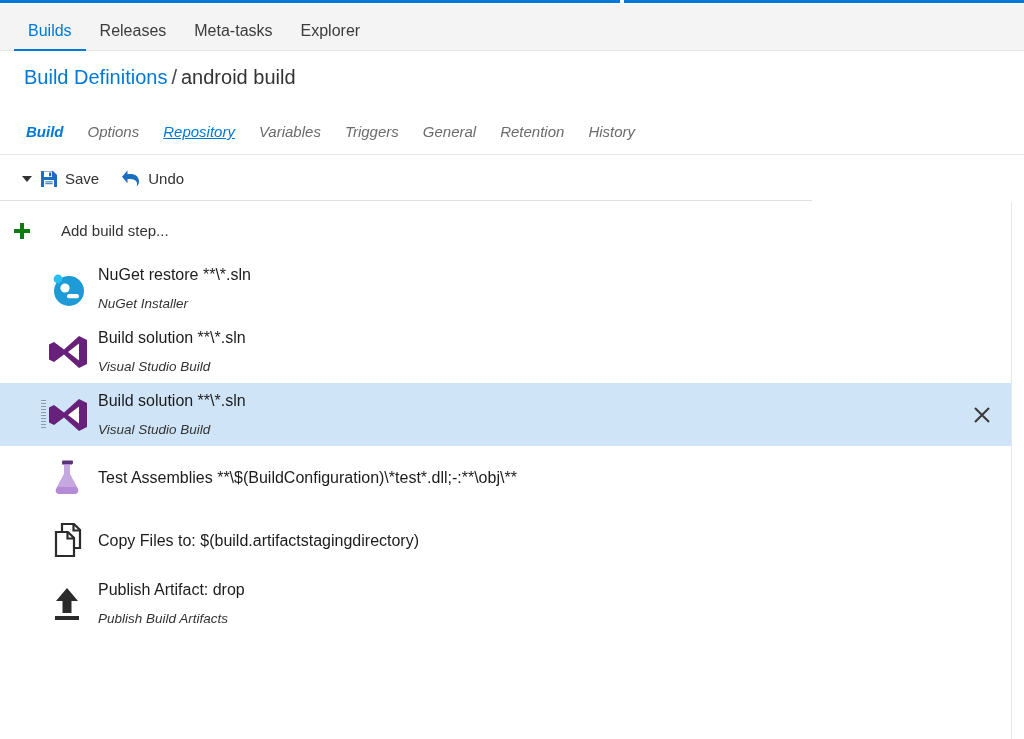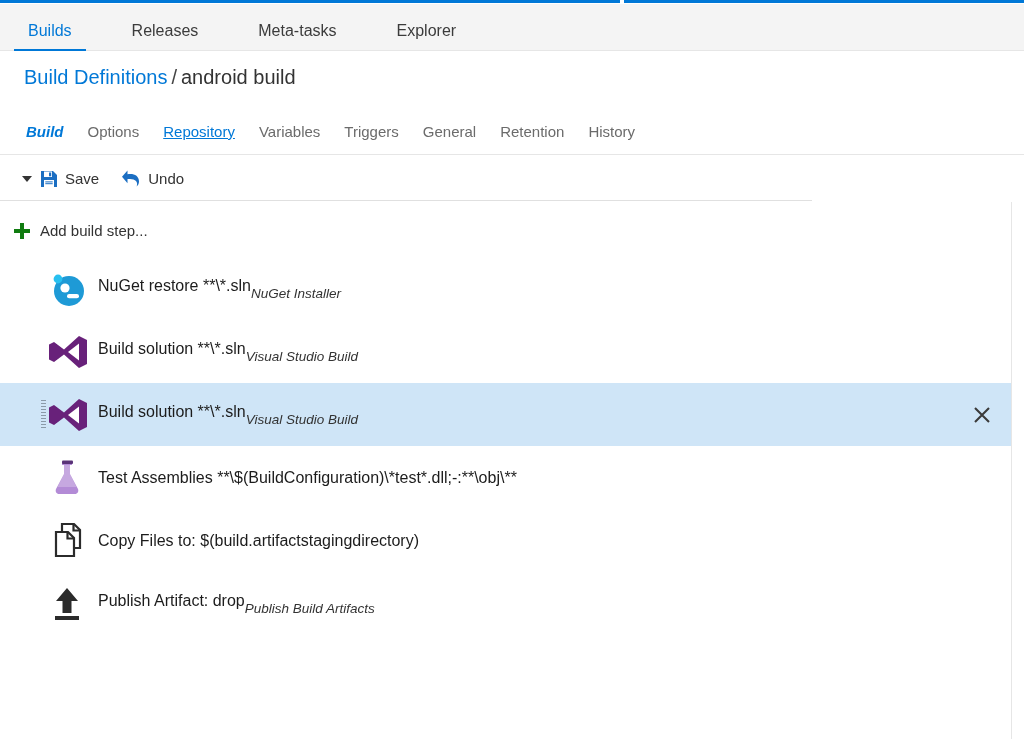--- a/index.html
+++ b/index.html
@@ -20,21 +20,21 @@
   }
   .top-accent .seg-a { position:absolute; left:0; top:0; width:620px; height:3px; background:#0078d7; }
   .top-accent .seg-b { position:absolute; left:624px; top:0; width:400px; height:3px; background:#0078d7; }
 
   
   .hubnav {
     position: absolute; top: 4px; left: 0; width: 1024px; height: 47px;
     background: #f4f4f4;
     border-bottom: 1px solid #e6e6e6;
   }
-  .hubnav-inner { display: flex; align-items: flex-end; height: 47px; padding-left: 14px; gap: 32px; }
+  .hubnav-inner { display: flex; align-items: flex-end; height: 47px; padding-left: 14px; }
   .hub-tab {
     font-size: 16px;
     color: #3b3b3b;
     padding: 0 14px 10px 14px;
     line-height: 20px;
     cursor: pointer;
     white-space: nowrap;
   }
   .hub-tab.selected {
     color: #0078d7;
@@ -57,20 +57,21 @@
     position: absolute; top: 118px; left: 14px; width: 1000px;
     display: flex; align-items: flex-start;
     font-size: 15px;
   }
   .pivot {
     padding: 0 12px;
     color: #6b6b6b;
     line-height: 28px;
     cursor: pointer;
     white-space: nowrap;
+    font-style: italic;
   }
   .pivot.selected { color: #0078d7; font-style: italic; font-weight: bold; }
   .pivot.hovered { color: #0078d7; text-decoration: underline; }
   .pivot-underline {
     position: absolute; top: 154px; left: 0; width: 1024px; height: 1px;
     background: #e6e6e6;
   }
 
   
   .toolbar {
@@ -94,20 +95,21 @@
   
   .content {
     position: absolute; top: 202px; left: 0; width: 1012px; height: 537px;
     background: #fff;
     border-right: 1px solid #e6e6e6;
   }
   .addstep {
     display: flex; align-items: center;
     padding: 20px 0 0 14px;
     cursor: pointer;
+    gap: 21px;
   }
   .plus-icon { width: 16px; height: 16px; position: relative; margin-right: 10px; }
   .plus-icon::before, .plus-icon::after {
     content:""; position:absolute; background:#107c10;
   }
   .plus-icon::before { left:0; top:6px; width:16px; height:4px; }
   .plus-icon::after  { top:0; left:6px; width:4px; height:16px; }
   .addstep-label { font-size: 15px; color: #333; }
 
   
@@ -121,21 +123,21 @@
   }
   .step.selected { background: #cfe5f7; }
   .grip {
     position: absolute; left: 41px; top: 17px;
     width: 5px; height: 30px;
     background-image: repeating-linear-gradient(to bottom, #8a9aa8 0 1px, transparent 1px 3px);
     display: none;
   }
   .step.selected .grip { display: block; }
   .step-icon { width: 46px; height: 46px; flex: 0 0 46px; margin-right: 8px; display:flex; align-items:center; justify-content:center; }
-  .step-text { display: flex; flex-direction: row; justify-content: center; }
+  .step-text { display: flex; flex-direction: column; justify-content: center; }
   .step-title { font-size: 16px; color: #1c1c1c; line-height: 21px; }
   .step-sub { font-size: 13.5px; color: #333; font-style: italic; line-height: 18px; margin-top: 10px; }
   .step-close {
     position: absolute; right: 18px; top: 50%; transform: translateY(-50%);
     width: 22px; height: 22px; display:none; align-items:center; justify-content:center;
     cursor: pointer;
   }
   .step.selected .step-close { display: flex; }
 
   .scroll-spacer { position:absolute; right:0; top:202px; width:12px; height:537px; background:#fff; }

